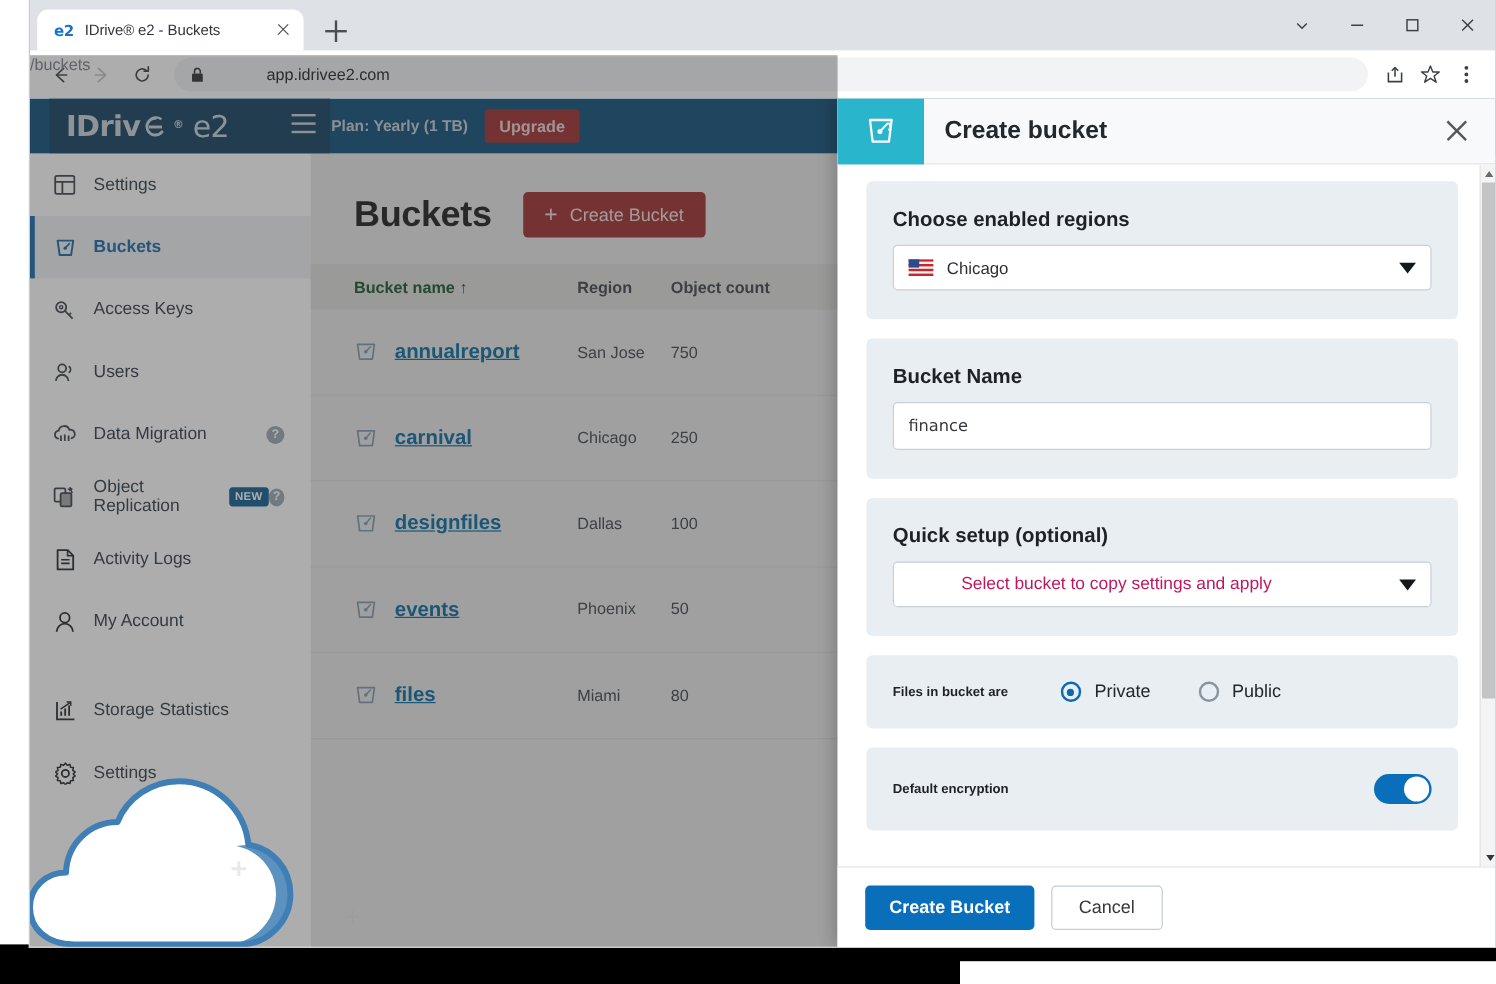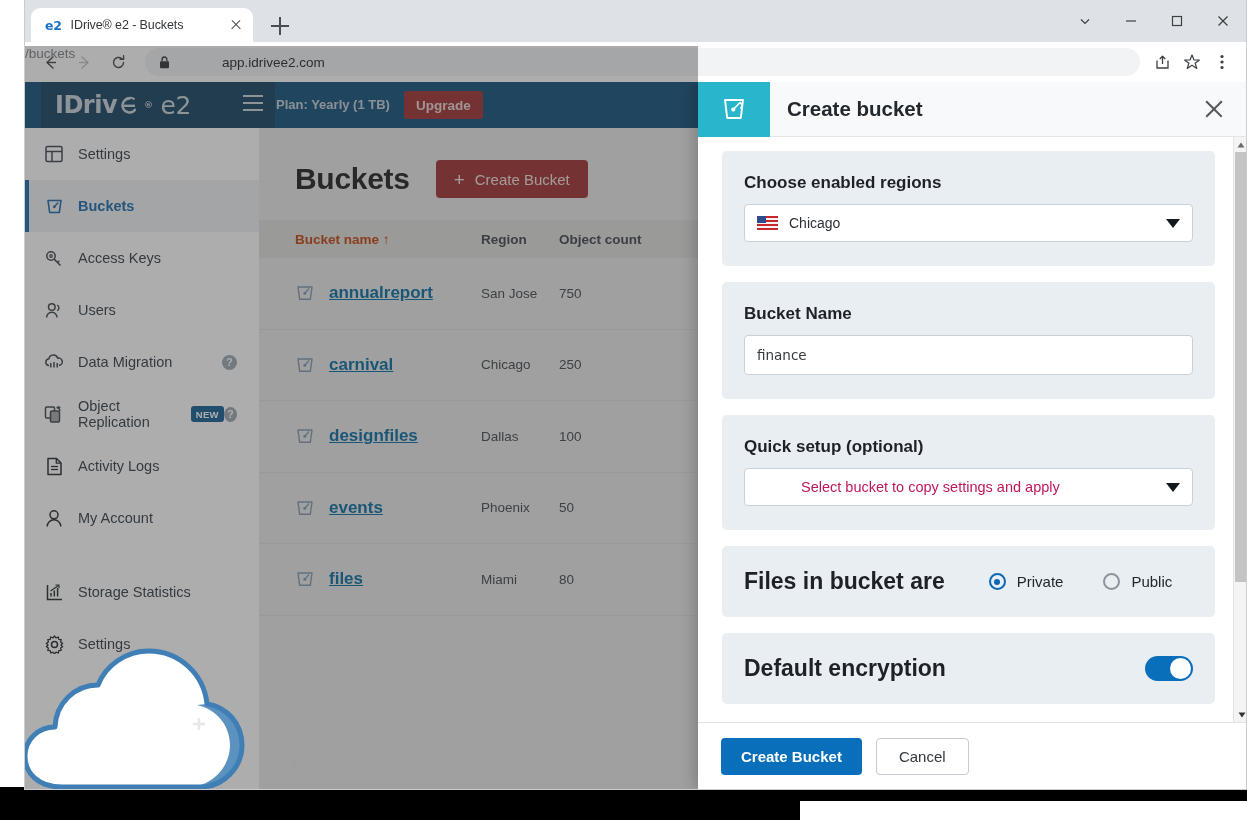--- a/index.html
+++ b/index.html
@@ -93,21 +93,21 @@
   .content { position:absolute; left:234px; top:46px; width:989px; height:662px; background:#e8e8e8; }
   .page-head { display:flex; align-items:center; padding:32px 0 0 36px; }
   .page-title { font-size:30px; font-weight:700; color:#1b1b1b; letter-spacing:-0.3px; }
   .create-btn { margin-left:26px; height:38px; background:#9e2b2e; color:#f0dede; border:none;
                 border-radius:4px; padding:0 18px; font-size:15px; cursor:pointer;
                 display:flex; align-items:center; gap:10px; font-family:"Liberation Sans", sans-serif; }
   .create-btn .plus { font-size:19px; line-height:1; }
 
   .thead { display:flex; margin:22px 0 0 0; padding:0 0 0 36px; height:38px; align-items:center;
            background:#dededd; }
-  .th { font-size:13.5px; font-weight:700; color:#c2410c; }
+  .th { font-size:13.5px; font-weight:700; color:#14532d; }
   .th.dark { color:#3c4349; }
   .col1 { width:186px; } .col2 { width:78px; } .col3 { width:160px; }
 
   .trow { display:flex; align-items:center; height:71.5px; padding-left:36px;
           border-bottom:1px solid #dcdcdc; }
   .bkt-icon { width:20px; height:20px; margin-right:14px; flex:none; }
   .bkt-name { font-size:17px; font-weight:700; color:#0369a1; width:152px;text-decoration:underline; }
   .bkt-region { font-size:13.5px; color:#3e454b; width:78px; }
   .bkt-count { font-size:13.5px; color:#3e454b; }
 
@@ -142,21 +142,21 @@
   .fcard.row { display:flex; align-items:center; padding:22px; }
   .flabel { font-size:17px; font-weight:700; color:#1e2227; margin-bottom:11px; }
   .finput { width:100%; height:38px; background:#fff; border:1px solid #c8d0d8; border-radius:4px;
             display:flex; align-items:center; padding:0 12px; font-size:14px; color:#2b3036; }
   .finput.txt { font-family:"DejaVu Sans", sans-serif; font-size:13.5px; color:#33383d; height:40px; }
   .finput .ph { color:#be185d; font-size:14.5px;margin-left:44px; }
   .flag { width:21px; height:14px; margin-right:11px; flex:none; }
   .caret { margin-left:auto; width:0; height:0; border-left:7px solid transparent;
            border-right:7px solid transparent; border-top:9px solid #14191e; }
   .fsel { position:relative; }
-  .rlabel { font-size:23px; font-weight:700; color:#1e2227; }
+  .rlabel { font-size:11px; font-weight:700; color:#1e2227; }
   .radios { display:flex; align-items:center; margin-left:44px; gap:40px; }
   .radio { display:flex; align-items:center; gap:11px; cursor:pointer; }
   .rdot { width:17px; height:17px; border-radius:50%; border:2px solid #8b949c; flex:none;
           position:relative; }
   .rdot.on { border-color:#0a69b5; }
   .rdot.on::after { content:""; position:absolute; left:3.5px; top:3.5px; width:6px; height:6px;
                     border-radius:50%; background:#0a69b5; }
   .rtext { font-size:15px; color:#22272c; }
   .toggle { margin-left:auto; width:48px; height:25px; border-radius:13px; background:#0a6fbb;
             position:relative; cursor:pointer; }

